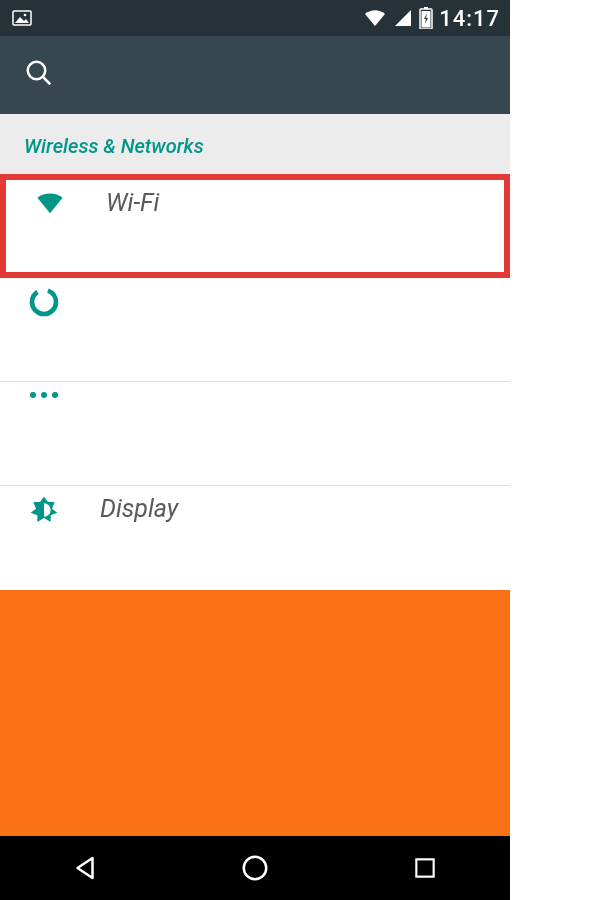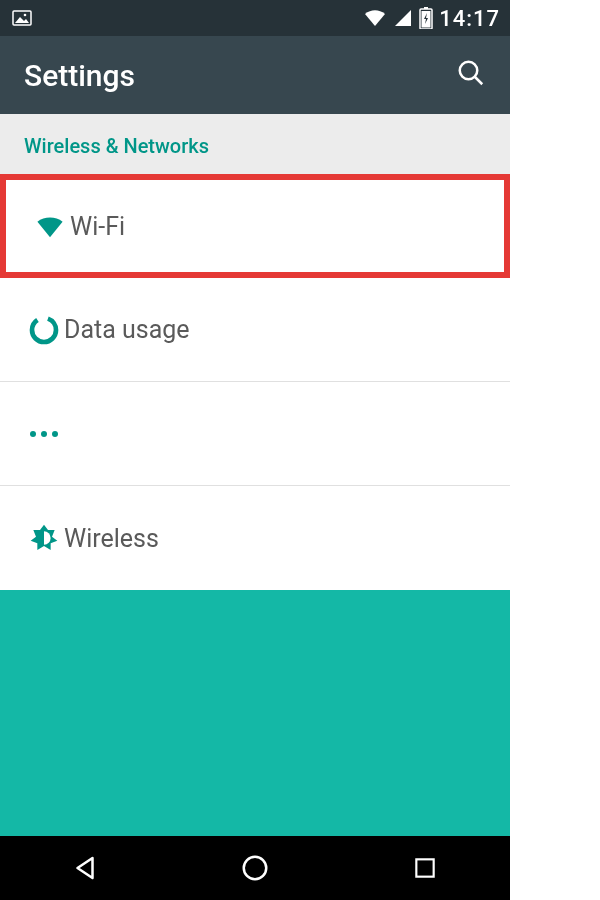--- a/index.html
+++ b/index.html
@@ -12,25 +12,25 @@
     .status-left { display: flex; align-items: center; }
     .status-right { display: flex; align-items: center; gap: 6px; }
     .clock { font-size: 22px; font-weight: 500; letter-spacing: 1px; }
     .status-icon { display: inline-flex; }
     
     
     .toolbar { height: 78px; background: #37474F; display: flex; align-items: center; justify-content: space-between; padding: 0 24px; }
     .toolbar-title { color: #fff; font-size: 30px; font-weight: 500; }
     
     
-    .content { flex: 1; overflow-y: auto; background: #14b8a6; }
+    .content { flex: 1; overflow-y: auto; background: #f97316; font-style: italic; }
     
     .section-header { background: #ECECEC; padding: 20px 24px 16px; color: #009688; font-size: 20px; font-weight: 500; }
     
-    .list-item { height: 104px; display: flex; align-items: center; padding: 8px 24px; border-bottom: 1px solid #E0E0E0; cursor: pointer; background: #fff; }
+    .list-item { height: 104px; display: flex; align-items: flex-start; padding: 8px 24px; border-bottom: 1px solid #E0E0E0; gap: 36px; cursor: pointer; background: #fff; }
     .list-item.highlighted { border: 6px solid #E53935; height: 104px; }
     .list-item-icon { width: 40px; display: flex; align-items: center; justify-content: center; }
     .list-item-label { font-size: 25px; color: #5a5a5a; }
     
     
     .nav-bar { height: 64px; background: #000; display: flex; align-items: center; justify-content: space-around; }
     .nav-btn { width: 80px; height: 64px; display: flex; align-items: center; justify-content: center; cursor: pointer; }
   </style>
 </head>
 <body>
@@ -64,21 +64,20 @@
           <rect x="5" y="0" width="4" height="2" fill="#fff"></rect>
           <rect x="2.5" y="4" width="9" height="16.5" fill="#fff"></rect>
           <path d="M8 6 L5 12 L7 12 L6 17 L9 11 L7 11 Z" fill="#263238"></path>
         </svg>
       </span>
       <span class="clock">14:17</span>
     </div>
   </div>
 
   <div class="toolbar">
-    <span class="toolbar-title">Settings</span>
     <span>
       <svg width="30" height="30" viewBox="0 0 24 24" fill="none" stroke="#fff" stroke-width="2">
         <circle cx="10" cy="10" r="7"></circle>
         <line x1="21" y1="21" x2="15" y2="15"></line>
       </svg>
     </span>
   </div>
 
   <div class="content">
 
@@ -93,21 +92,20 @@
       <span class="list-item-label">Wi-Fi</span>
     </div>
 
 
     <div class="list-item">
       <span class="list-item-icon">
         <svg width="32" height="32" viewBox="0 0 24 24" fill="none">
           <circle cx="12" cy="12" r="9" stroke="#009688" stroke-width="3.5" stroke-dasharray="48 8" stroke-dashoffset="-3" transform="rotate(-90 12 12)"></circle>
         </svg>
       </span>
-      <span class="list-item-label">Data usage</span>
     </div>
 
     <div class="list-item">
       <span class="list-item-icon">
         <svg width="32" height="10" viewBox="0 0 32 10">
           <circle cx="5" cy="5" r="3" fill="#009688"></circle>
           <circle cx="16" cy="5" r="3" fill="#009688"></circle>
           <circle cx="27" cy="5" r="3" fill="#009688"></circle>
         </svg>
       </span>
@@ -115,21 +113,21 @@
 
 
 
     <div class="list-item" style="border-bottom:none;">
       <span class="list-item-icon">
         <svg width="32" height="32" viewBox="0 0 24 24">
           <path d="M12 2 L15 6 L20 6 L18 11 L22 14 L17 16 L17 21 L12 18 L7 21 L7 16 L2 14 L6 11 L4 6 L9 6 Z" fill="#009688"></path>
           <path d="M12 7 A5 5 0 0 1 12 17 Z" fill="#fff"></path>
         </svg>
       </span>
-      <span class="list-item-label">Wireless</span>
+      <span class="list-item-label">Display</span>
     </div>
 
   </div>
 
   <div class="nav-bar">
     <div class="nav-btn">
       <svg width="30" height="30" viewBox="0 0 24 24" fill="none" stroke="#fff" stroke-width="2" stroke-linejoin="round">
         <path d="M18 4 L6 12 L18 20 Z"></path>
       </svg>
     </div>

